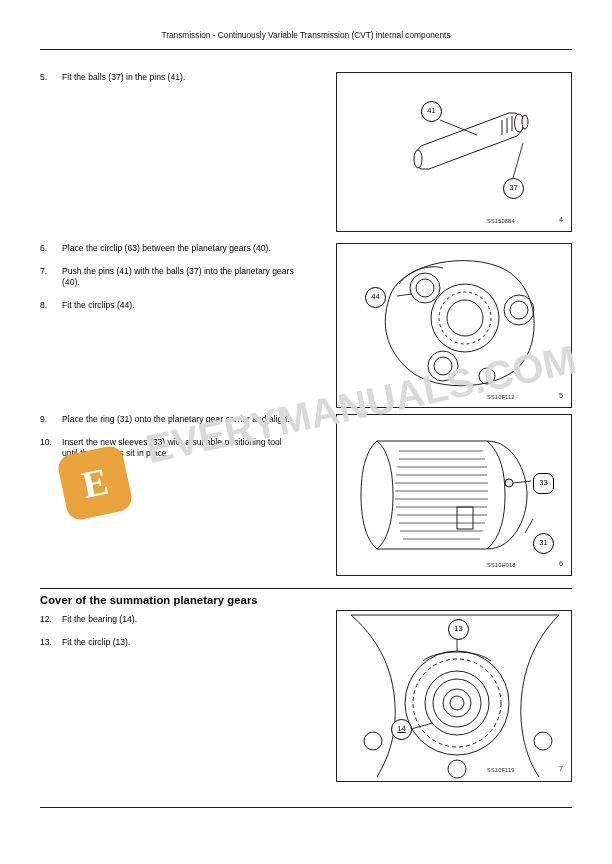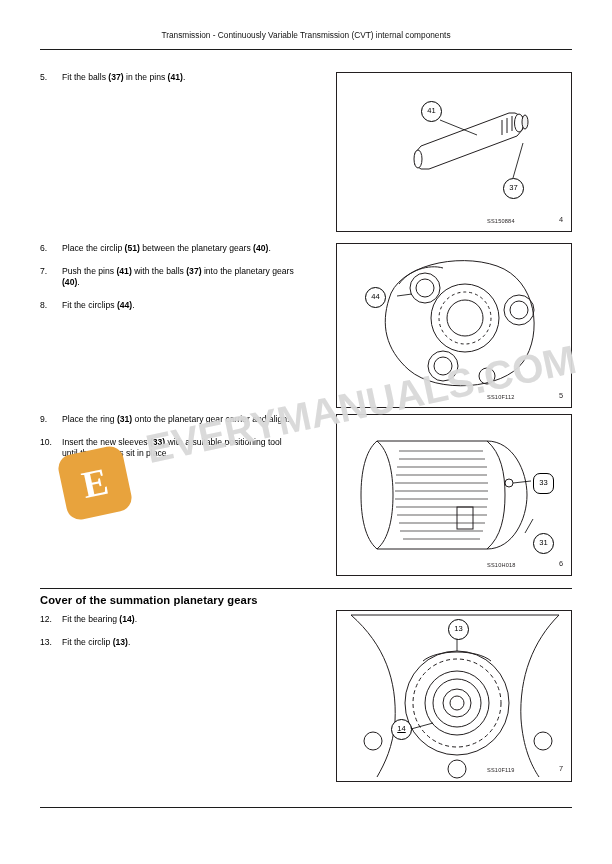--- a/index.html
+++ b/index.html
@@ -27,21 +27,21 @@
     position:absolute;top:812px;left:0;width:612px;text-align:center;
     font-size:7.4px;line-height:11px;color:#111;
   }
   .footer .f2{font-size:8.6px;font-weight:bold;margin-top:1px;}
 
   
   .steps{position:absolute;left:40px;width:258px;}
   .step{position:relative;font-size:8.6px;line-height:11.6px;margin-bottom:11px;}
   .step .num{position:absolute;left:0;top:0;width:18px;text-align:left;}
   .step .txt{display:block;margin-left:22px;}
-  b{font-weight:bold;}
+  b{font-weight:normal;}
 
   .section-title{
     position:absolute;left:40px;font-size:11.2px;font-weight:bold;letter-spacing:.1px;
   }
 
   
   .fig{
     position:absolute;border:1px solid #231f20;background:#fff;box-sizing:border-box;
   }
   .figcode{
@@ -115,21 +115,21 @@
     </svg>
     <div class="callout" style="left:84px;top:28px;">41</div>
     <div class="callout" style="left:166px;top:105px;">37</div>
     <div class="figcode" style="left:150px;top:145px;">SS150884</div>
     <div class="fignum" style="left:222px;top:142px;">4</div>
   </div>
 
   <div class="steps" style="top:243px;">
     <div class="step">
       <span class="num">6.</span>
-      <span class="txt">Place the circlip <b>(51)</b> between the planetary gears <b>(40)</b>.</span>
+      <span class="txt">Place the circlip <b>(63)</b> between the planetary gears <b>(40)</b>.</span>
     </div>
     <div class="step">
       <span class="num">7.</span>
       <span class="txt">Push the pins <b>(41)</b> with the balls <b>(37)</b> into the planetary gears <b>(40)</b>.</span>
     </div>
     <div class="step">
       <span class="num">8.</span>
       <span class="txt">Fit the circlips <b>(44)</b>.</span>
     </div>
   </div>

